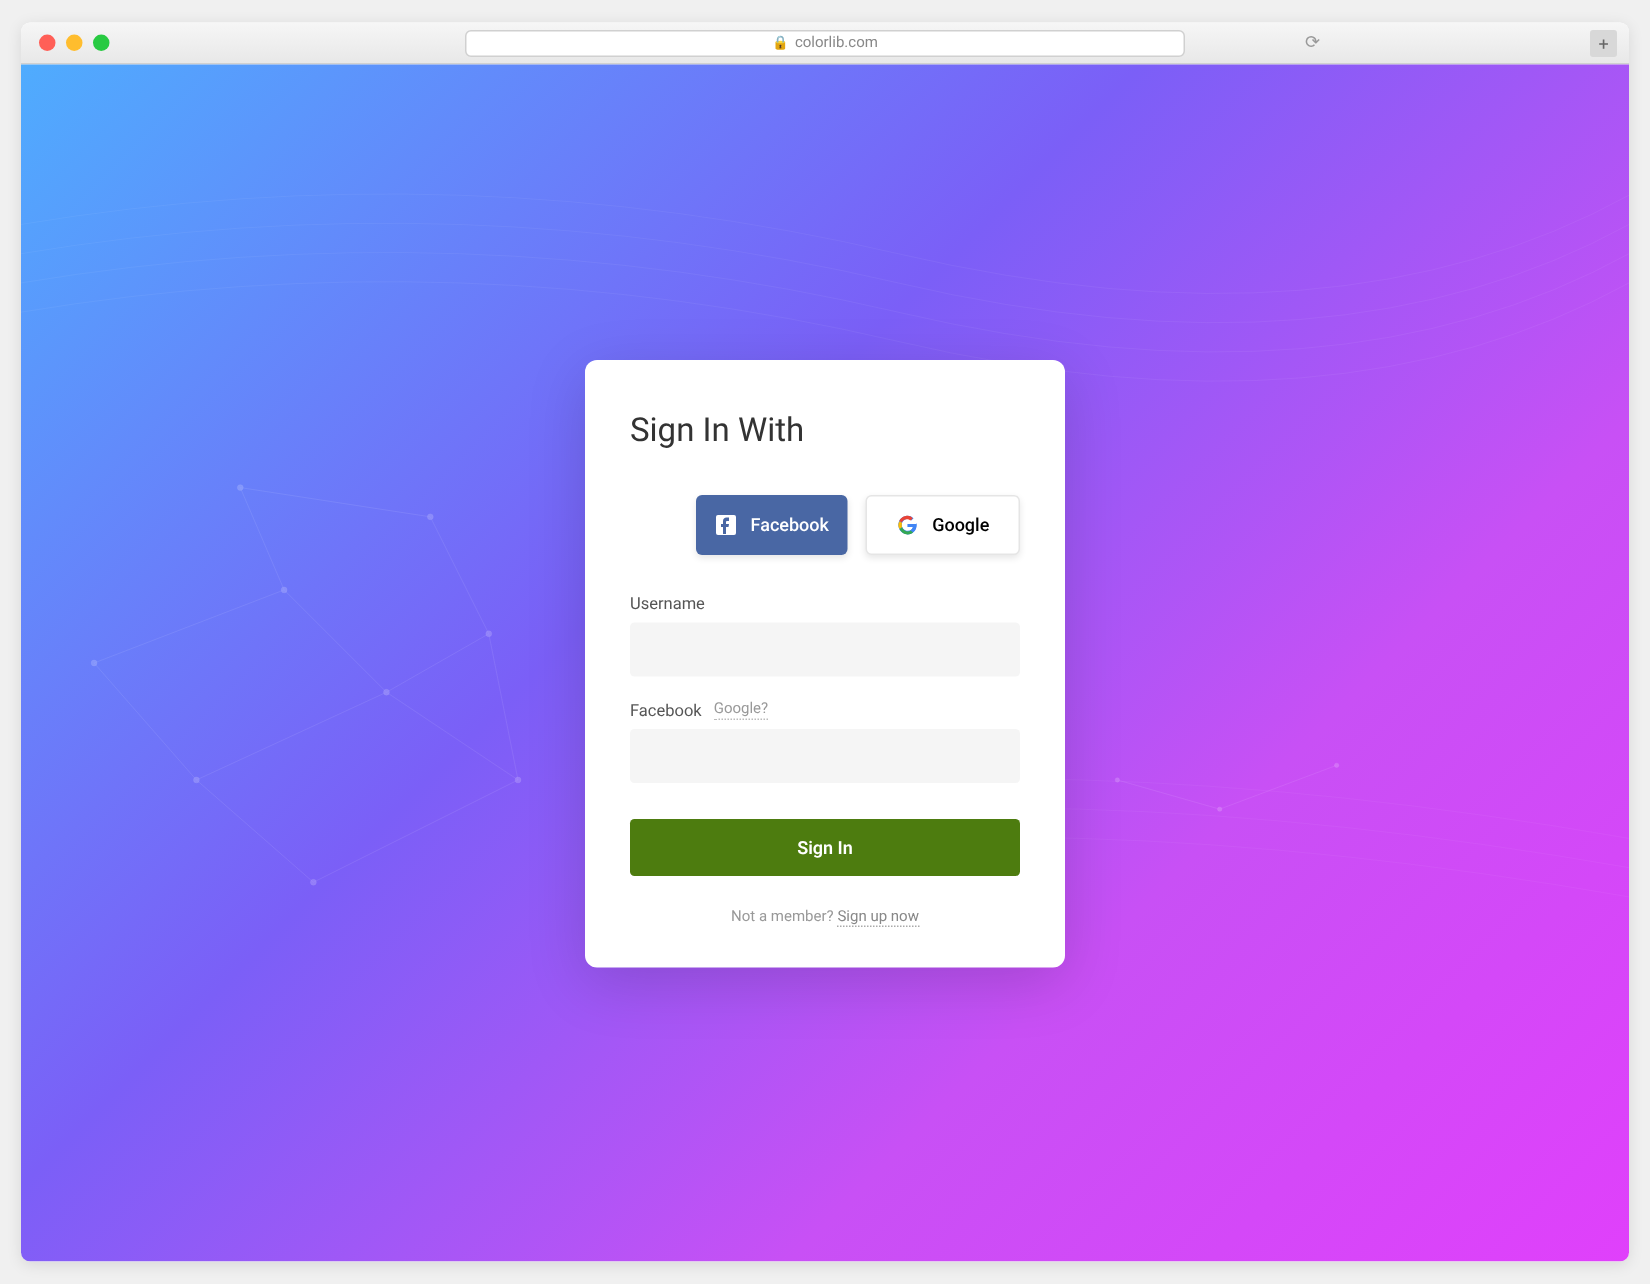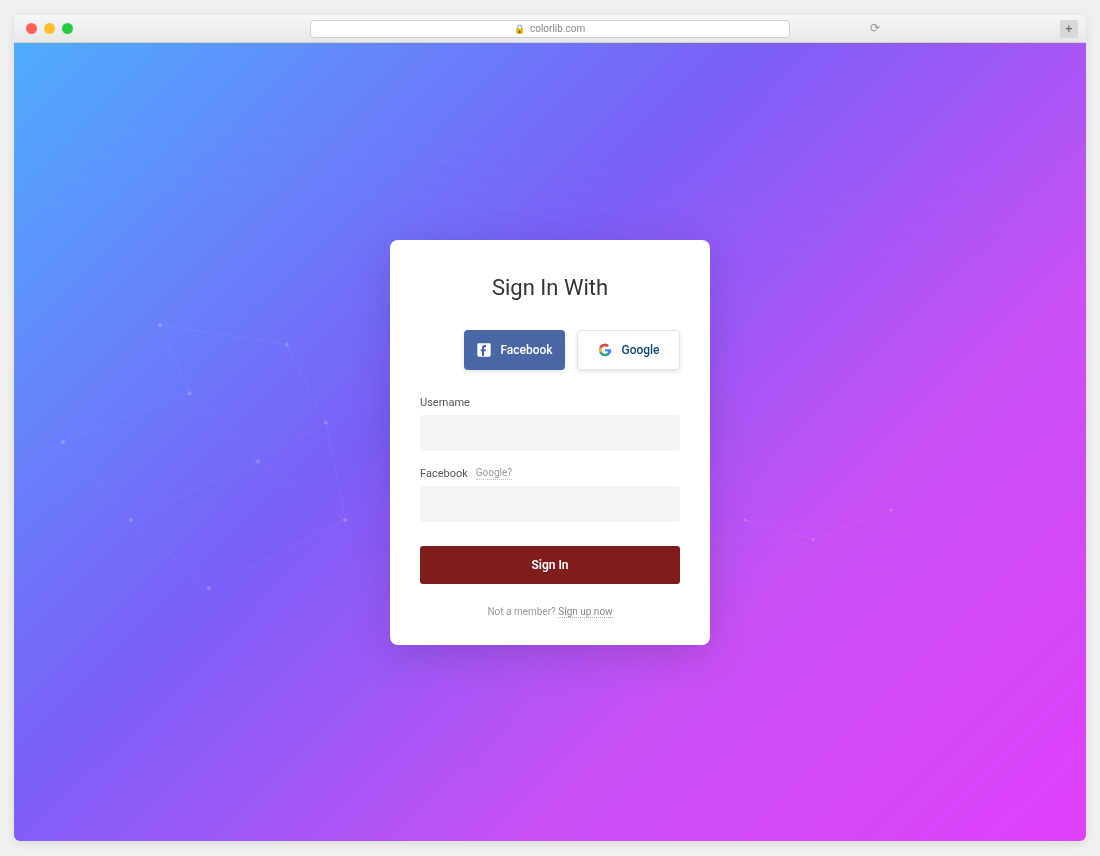--- a/index.html
+++ b/index.html
@@ -102,21 +102,20 @@
     .login-card {
       width: 320px;
       background: #fff;
       border-radius: 8px;
       padding: 35px 30px 28px;
       box-shadow: 0 10px 40px rgba(0,0,0,0.15);
       position: relative;
       z-index: 2;
     }
     .card-title {
-      text-align: center;
       font-size: 22px;
       font-weight: 400;
       color: #333;
       margin-bottom: 30px;
     }
     .social-buttons {
       display: flex;
       gap: 12px;
       margin-bottom: 26px;
       margin-left: 44px;
@@ -133,21 +132,21 @@
       font-weight: 500;
       cursor: pointer;
       box-shadow: 0 2px 5px rgba(0,0,0,0.1);
     }
     .fb-btn {
       background: #4967a4;
       color: #fff;
     }
     .google-btn {
       background: #fff;
-      color: #0c4a6e;
+      color: #000000;
       border: 1px solid #e5e5e5;
     }
     .form-group {
       margin-bottom: 16px;
     }
     .form-label-row {
       display: flex;
       gap: 8px;
       margin-bottom: 6px;
     }
@@ -167,21 +166,21 @@
       height: 36px;
       background: #f5f5f5;
       border: none;
       border-radius: 3px;
       padding: 0 10px;
       font-size: 13px;
     }
     .signin-btn {
       width: 100%;
       height: 38px;
-      background: #7f1d1d;
+      background: #4d7c0f;
       color: #fff;
       border: none;
       border-radius: 3px;
       font-size: 12px;
       font-weight: 600;
       cursor: pointer;
       margin-top: 8px;
     }
     .signup-row {
       text-align: center;

